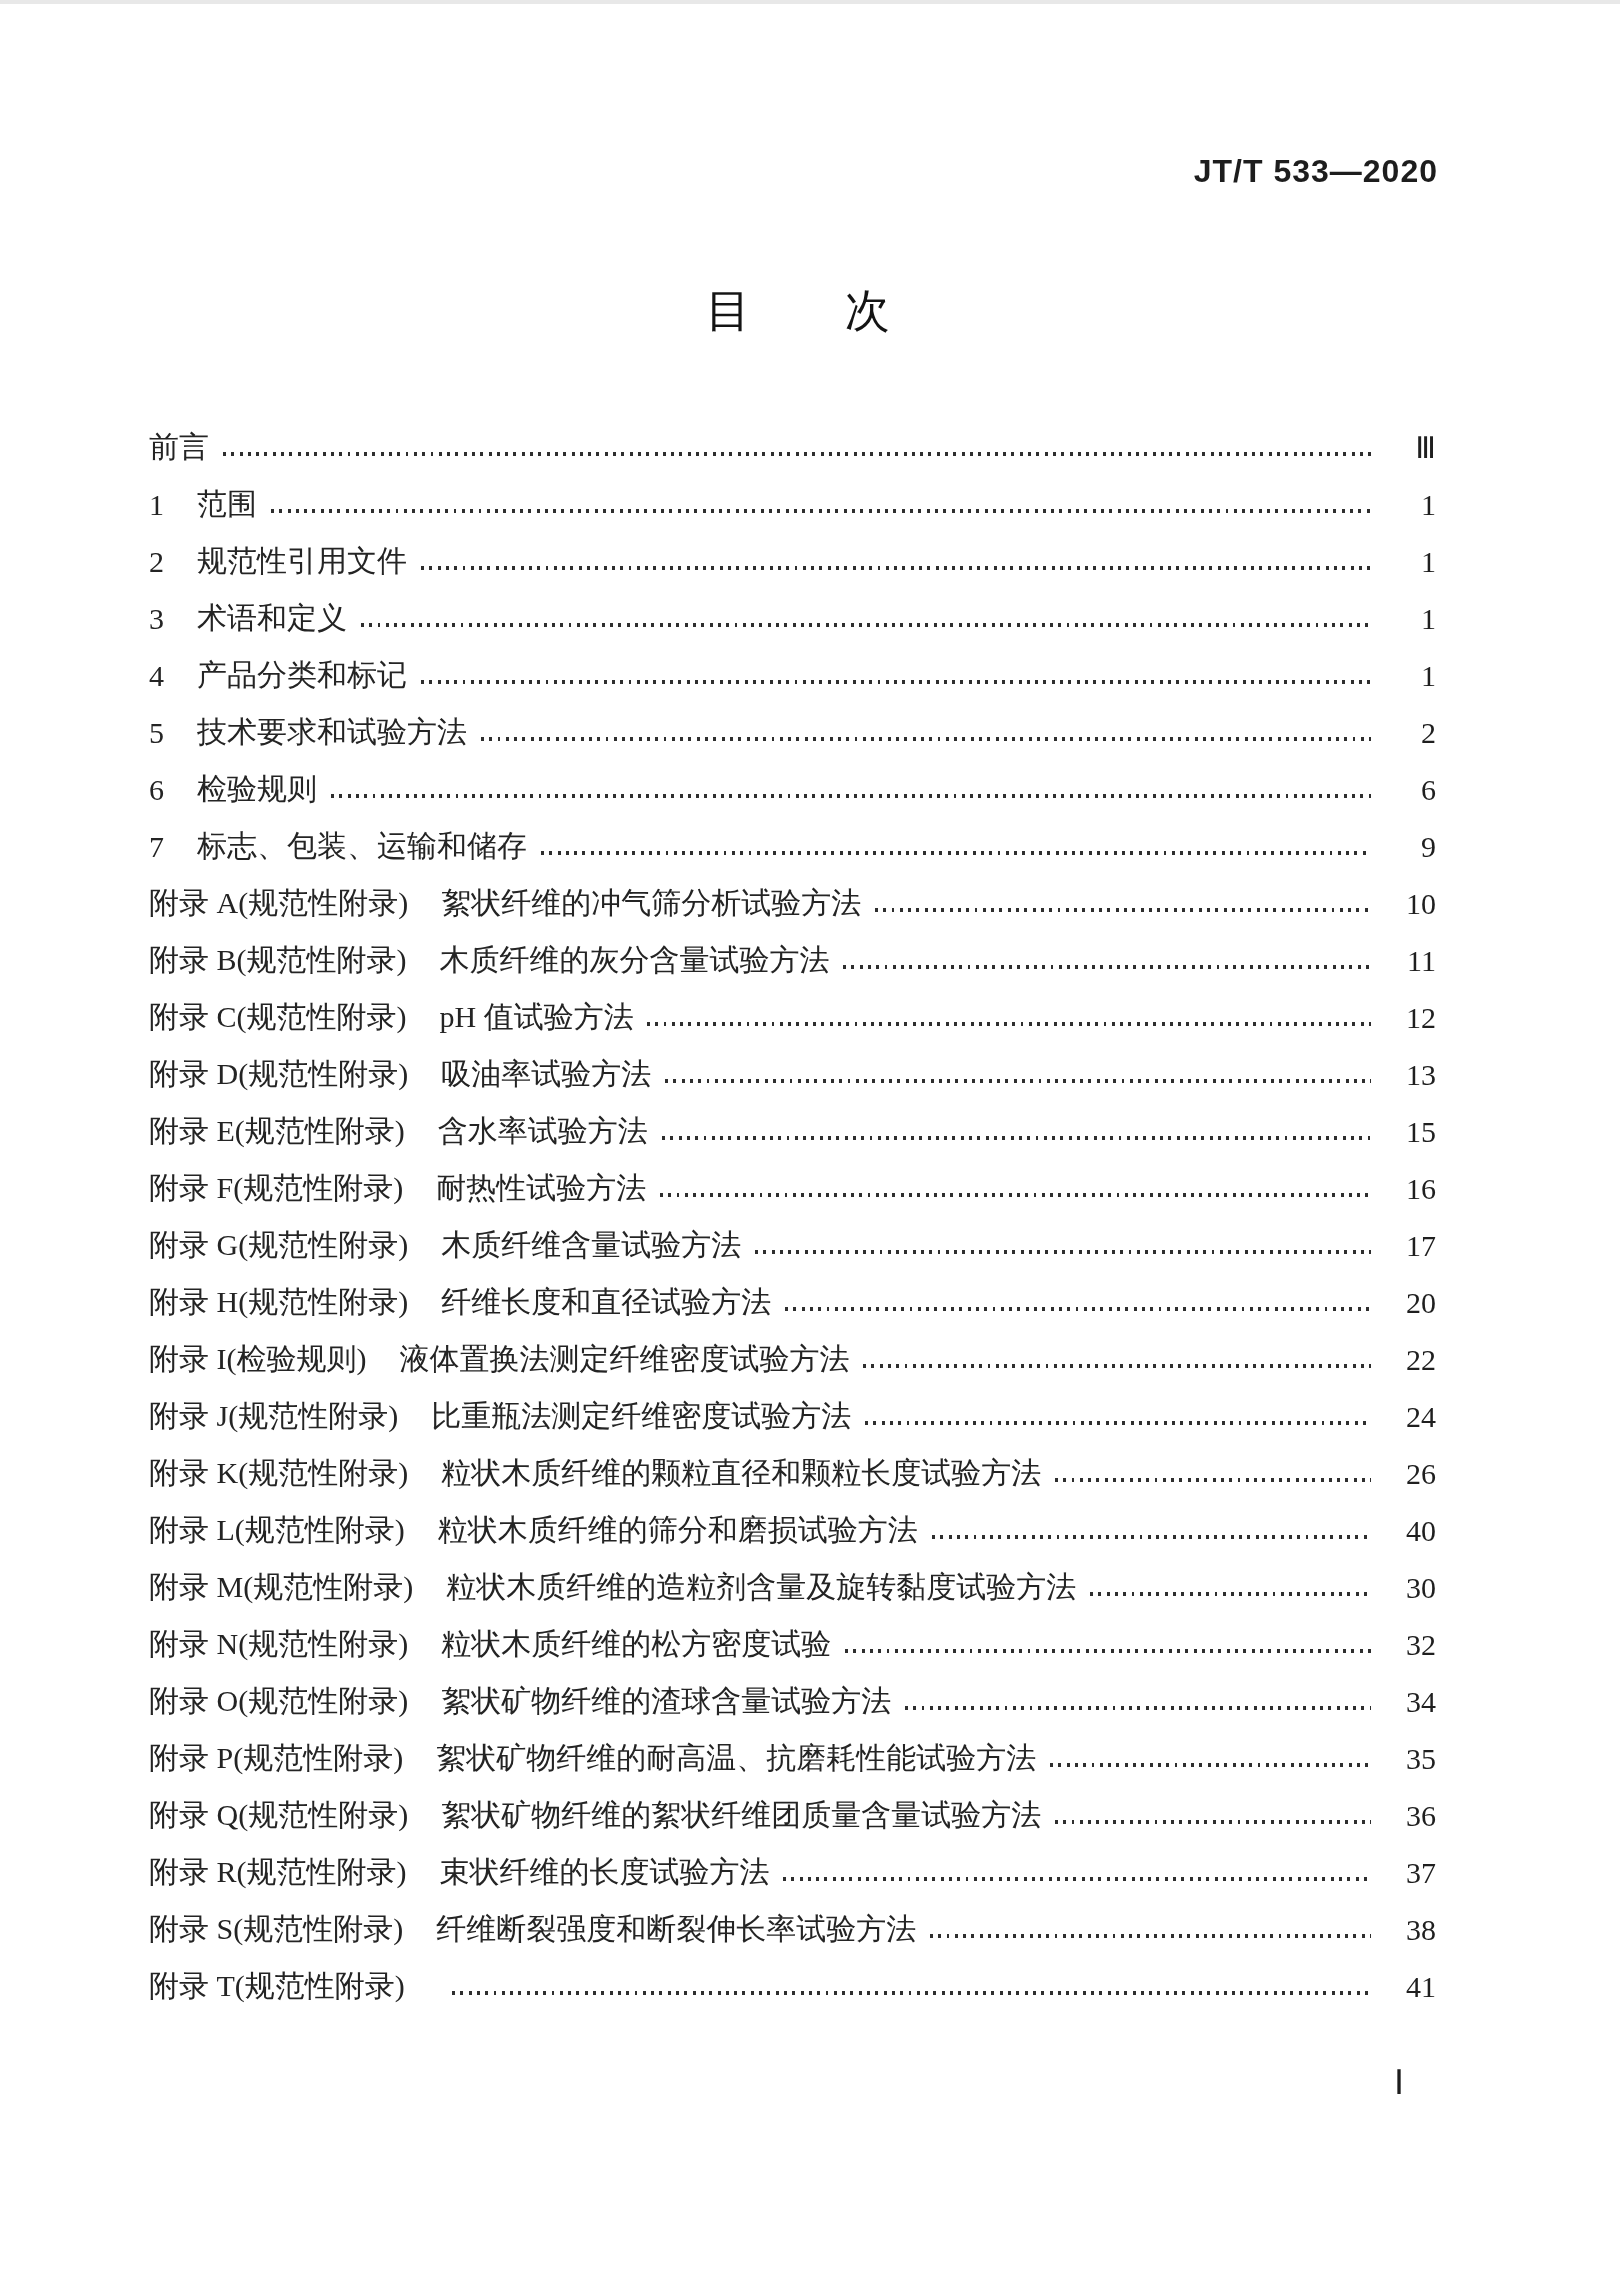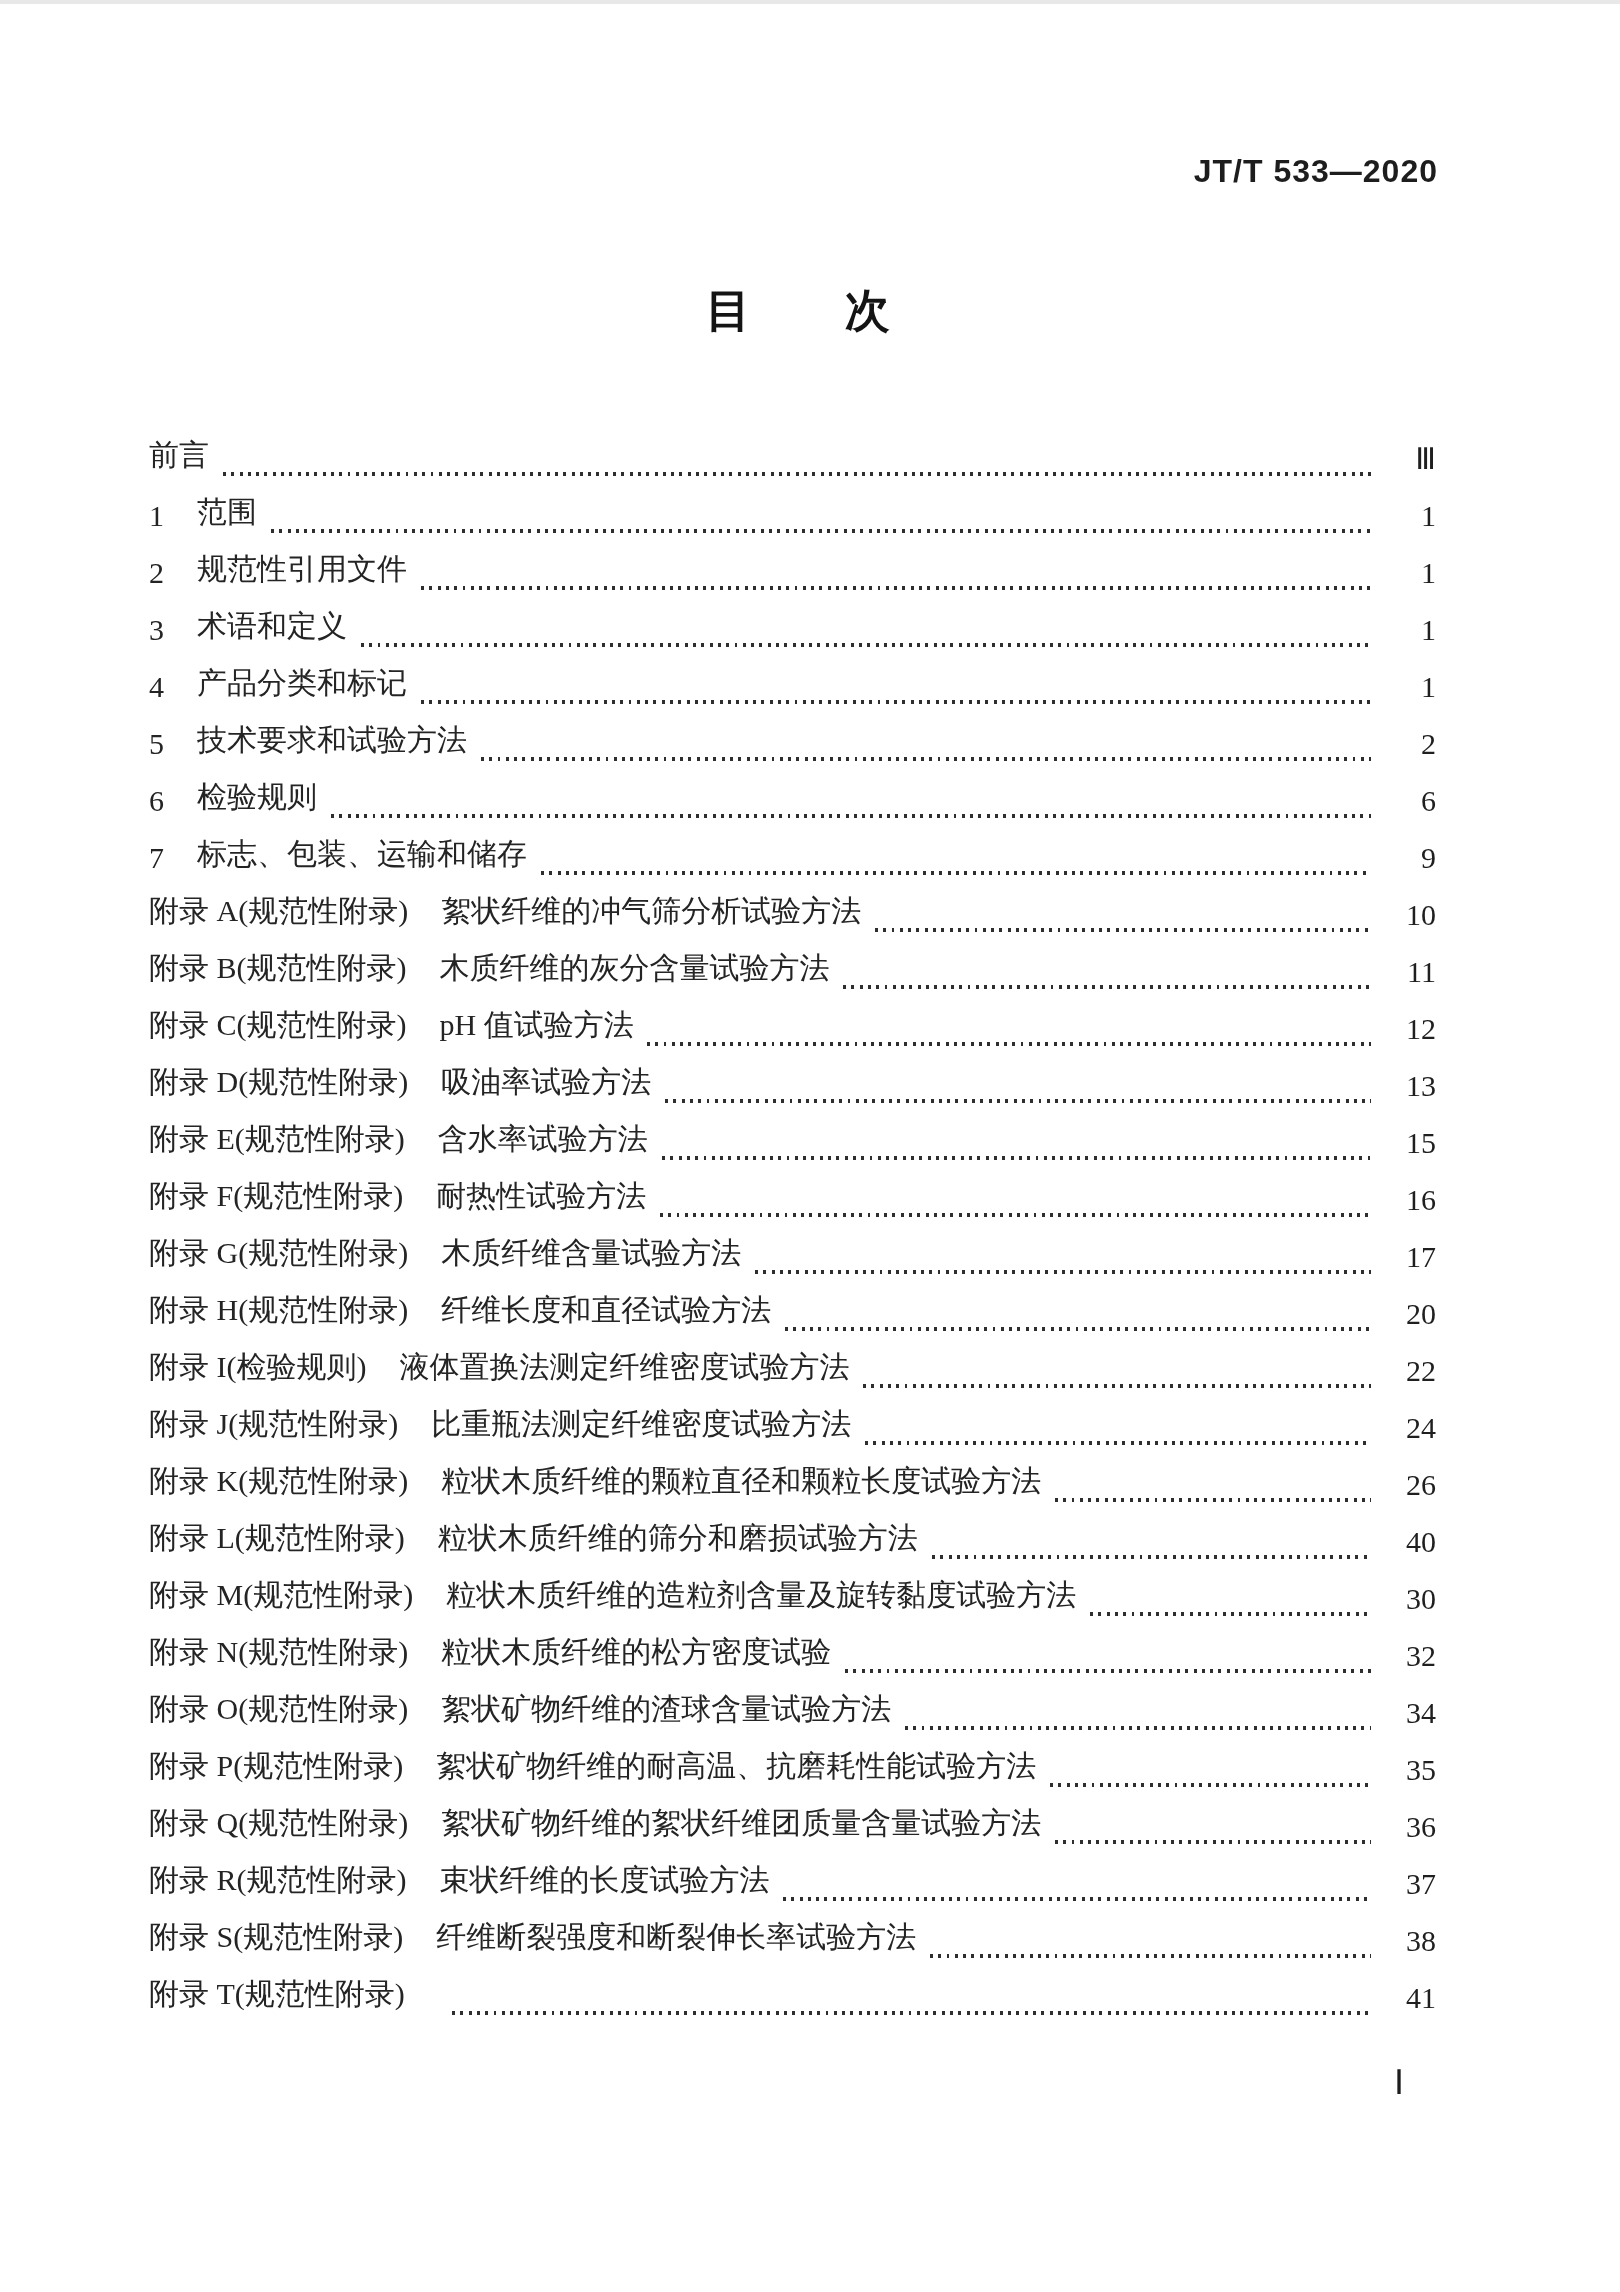--- a/index.html
+++ b/index.html
@@ -28,34 +28,34 @@
     color: #1d1d1d;
   }
   .page-title {
     position: absolute;
     top: 277px;
     left: 0;
     width: 100%;
     margin: 0;
     text-align: center;
     font-size: 45px;
-    font-weight: bold;
+    font-weight: normal;
     letter-spacing: 24.5px;
     color: #141414;
     font-family: "Liberation Serif", serif;
   }
   .toc-list {
     position: absolute;
     top: 415px;
     left: 149px;
     right: 184px;
   }
   .toc-row {
     display: flex;
-    align-items: flex-end;
+    align-items: center;
     height: 57px;
     font-size: 30px;
     color: #242424;
     white-space: nowrap;
   }
   .toc-prefix {
     margin-right: 33px;
   }
   .toc-title {
     flex: 0 0 auto;

